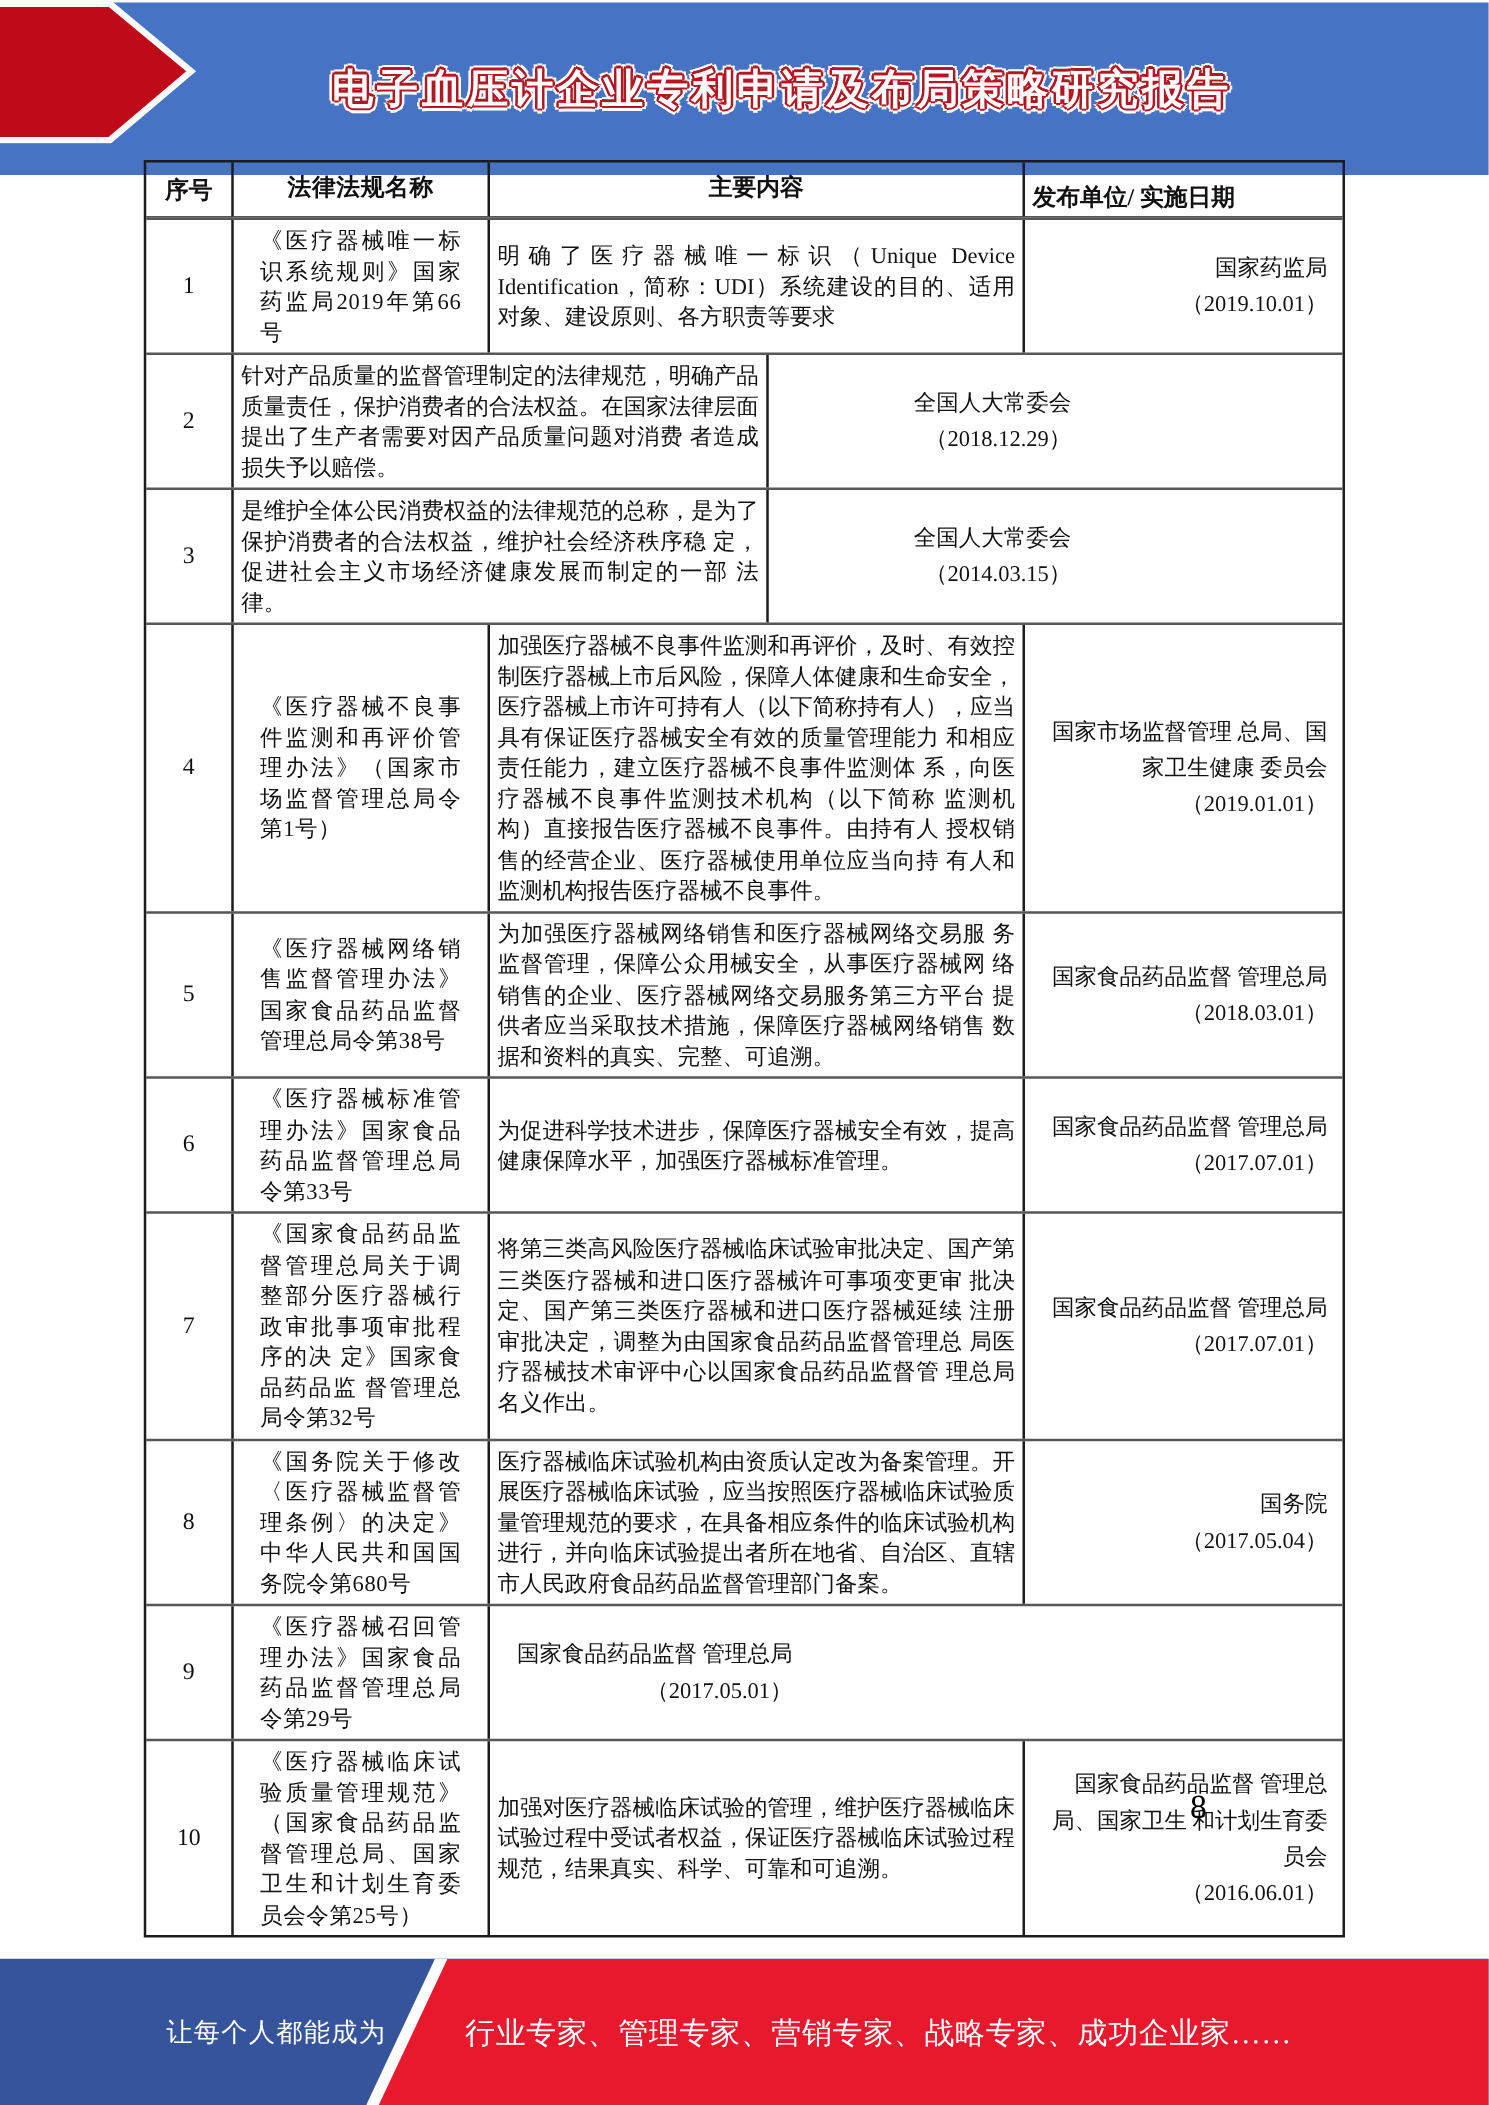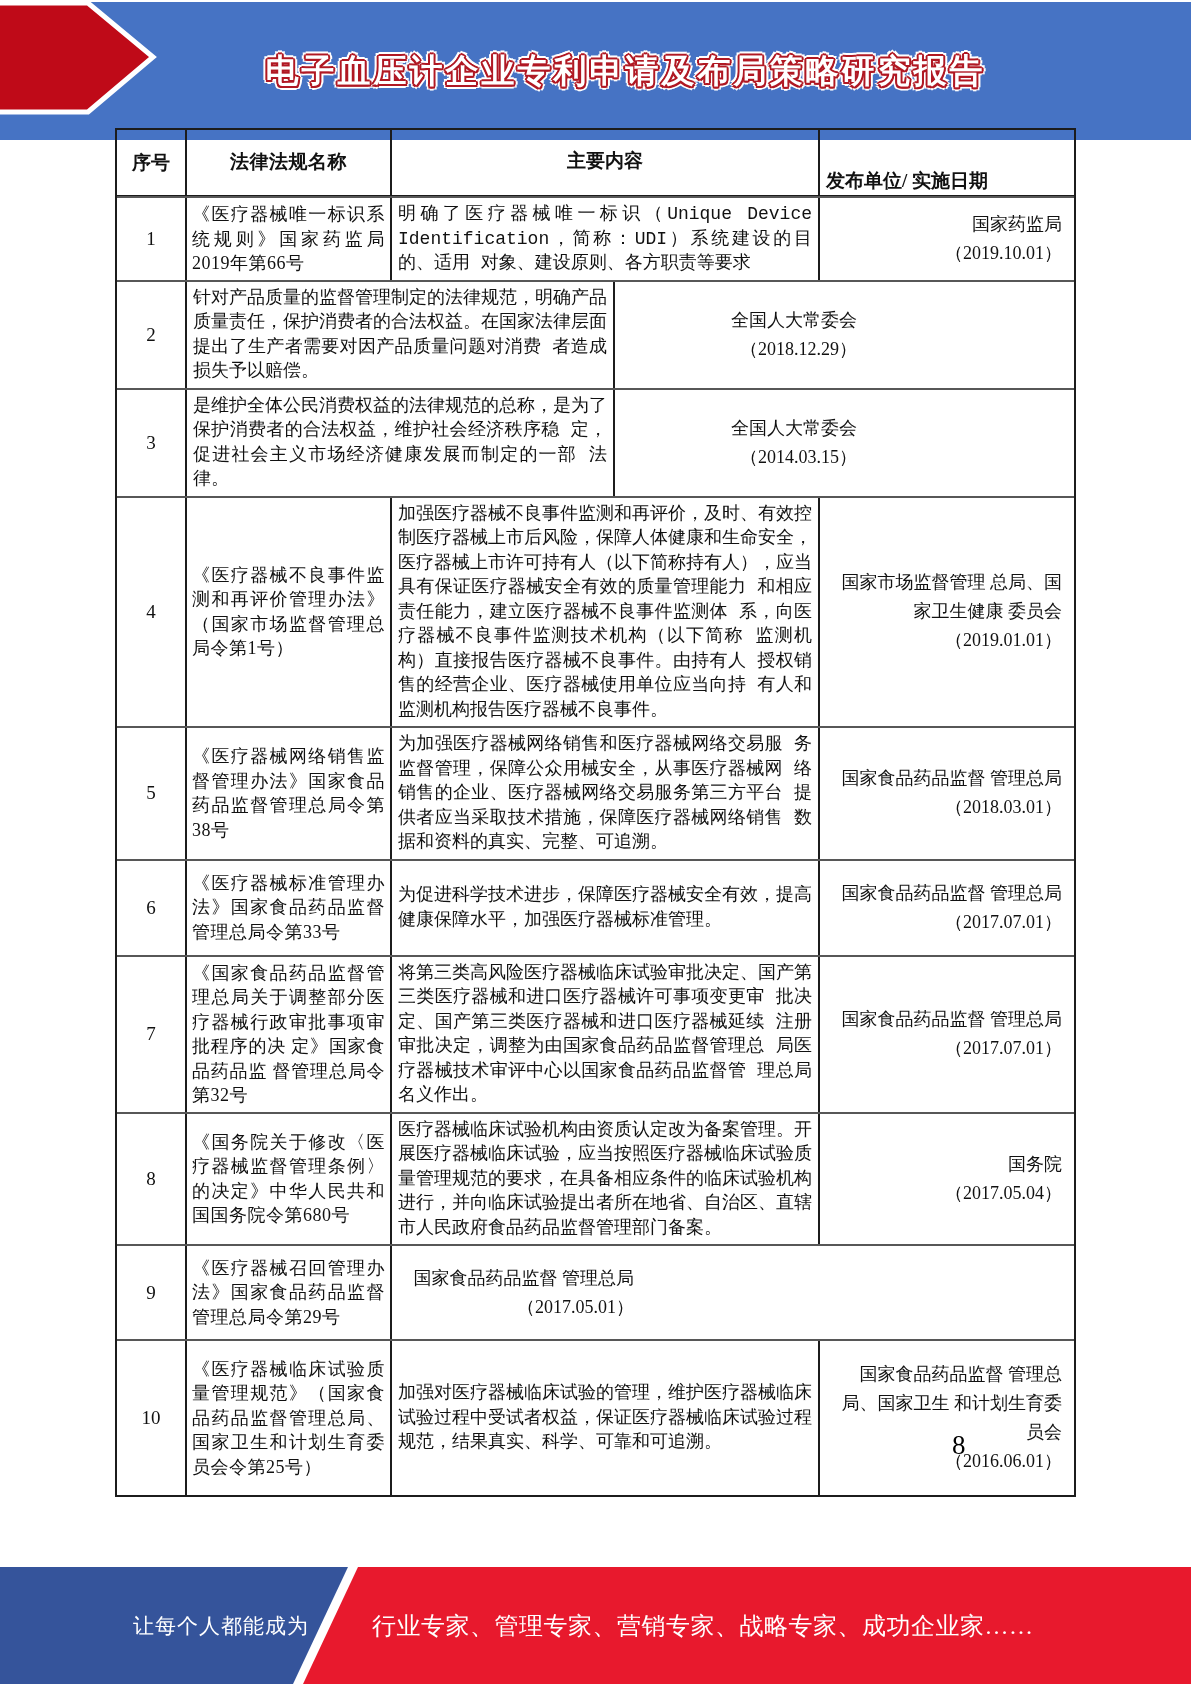--- a/index.html
+++ b/index.html
@@ -16,24 +16,24 @@
       -1.5px -1.5px 0 #b01823, 1.5px -1.5px 0 #b01823, -1.5px 1.5px 0 #b01823, 1.5px 1.5px 0 #b01823,
       -4px 0 0 #ffffff, 4px 0 0 #ffffff, 0 -4px 0 #ffffff, 0 4px 0 #ffffff,
       -3px -3px 0 #ffffff, 3px -3px 0 #ffffff, -3px 3px 0 #ffffff, 3px 3px 0 #ffffff; }
 
   
   .reg-table { position:absolute; left:115px; top:128px; width:961px; border:2px solid #1c1c1c; }
   .trow { display:flex; width:100%; }
   .trow + .trow { border-top:2px solid #575757; }
   .cell { display:flex; flex-direction:column; justify-content:center; font-size:18px; }
   .c1 { width:70px;  text-align:center; font-size:19px; border-right:2px solid #1c1c1c; }
-  .c2 { width:205px; padding:4px 5px;  text-align:justify; line-height:24.5px; border-right:2px solid #1c1c1c; letter-spacing:0.5px; }
-  .c3 { width:428px; padding:4px 6px;  text-align:justify; line-height:24.5px; border-right:2px solid #1c1c1c;font-family:Liberation Mono, monospace; }
+  .c2 { width:205px; padding:4px 21px;  text-align:justify; line-height:24.5px; border-right:2px solid #1c1c1c; letter-spacing:0.5px; }
+  .c3 { width:428px; padding:4px 6px;  text-align:justify; line-height:24.5px; border-right:2px solid #1c1c1c; }
   .c4 { width:254px; padding:4px 12px; text-align:right;  line-height:29px; }
-  .thead { border-bottom:1px solid #1c1c1c; height:66px; }
+  .thead { border-bottom:1px solid #1c1c1c; height:44px; }
   .thead .cell { font-weight:bold; font-size:19px; text-align:center; justify-content:center; }
   .thead .c4 { justify-content:flex-end; text-align:left; padding:0 0 3px 6px; line-height:22px;border-radius:20px; }
   .r1{min-height:72px;} .r2{min-height:96px;} .r3{min-height:95px;} .r4{min-height:219px;}
   .r5{min-height:124px;} .r6{min-height:96px;} .r7{min-height:150px;} .r8{min-height:120px;}
   .r9{min-height:95px;} .r10{min-height:156px;}
   .issuer-unit, .issuer-date { display:block; }
 
   
   .page-number { position:absolute; left:952px; top:1430px; font-size:27px; color:#000; }
 

